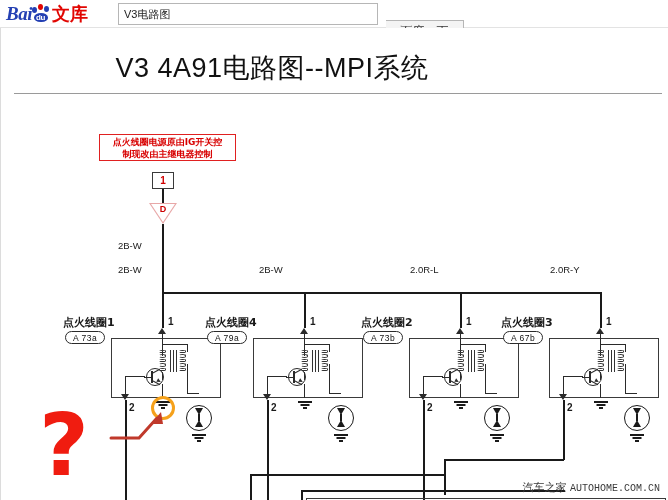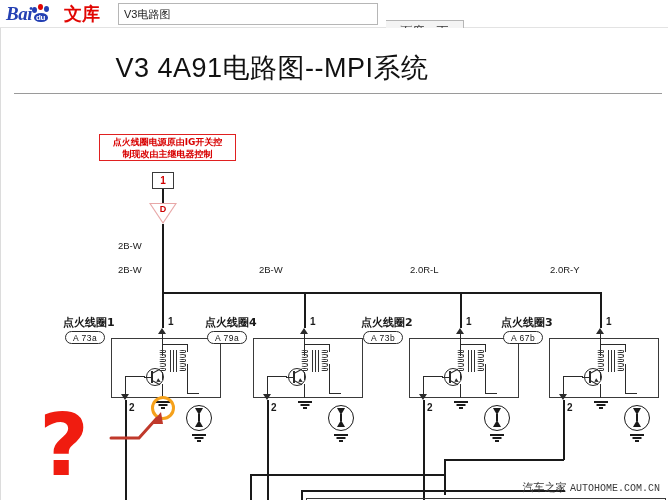--- a/index.html
+++ b/index.html
@@ -33,21 +33,21 @@
   }
   .logo-bai {
     font-family: "Liberation Serif", "DejaVu Serif", serif;
     font-weight: bold; font-style: italic;
     font-size: 19px; color: #2440b3;
     letter-spacing: -0.5px;
   }
   .logo-paw {
     position: relative;
     width: 20px; height: 20px;
-    margin: 0 12px 0 -1px;
+    margin: 0 0px 0 -1px;
   }
   .logo-paw .pad {
     position: absolute; background: #2440b3;
     border-radius: 50%;
   }
   .logo-paw .p1 { width: 5px; height: 6px; left: 1px;  top: 3px; background:#2440b3; }
   .logo-paw .p2 { width: 5px; height: 6px; left: 7px;  top: 0px; background:#e10602; }
   .logo-paw .p3 { width: 5px; height: 6px; left: 13px; top: 2px; background:#2440b3; }
   .logo-paw .p4 { width: 14px; height: 9px; left: 3px; top: 9px; border-radius: 50% 50% 45% 45%; background:#2440b3; }
   .logo-paw .du {

